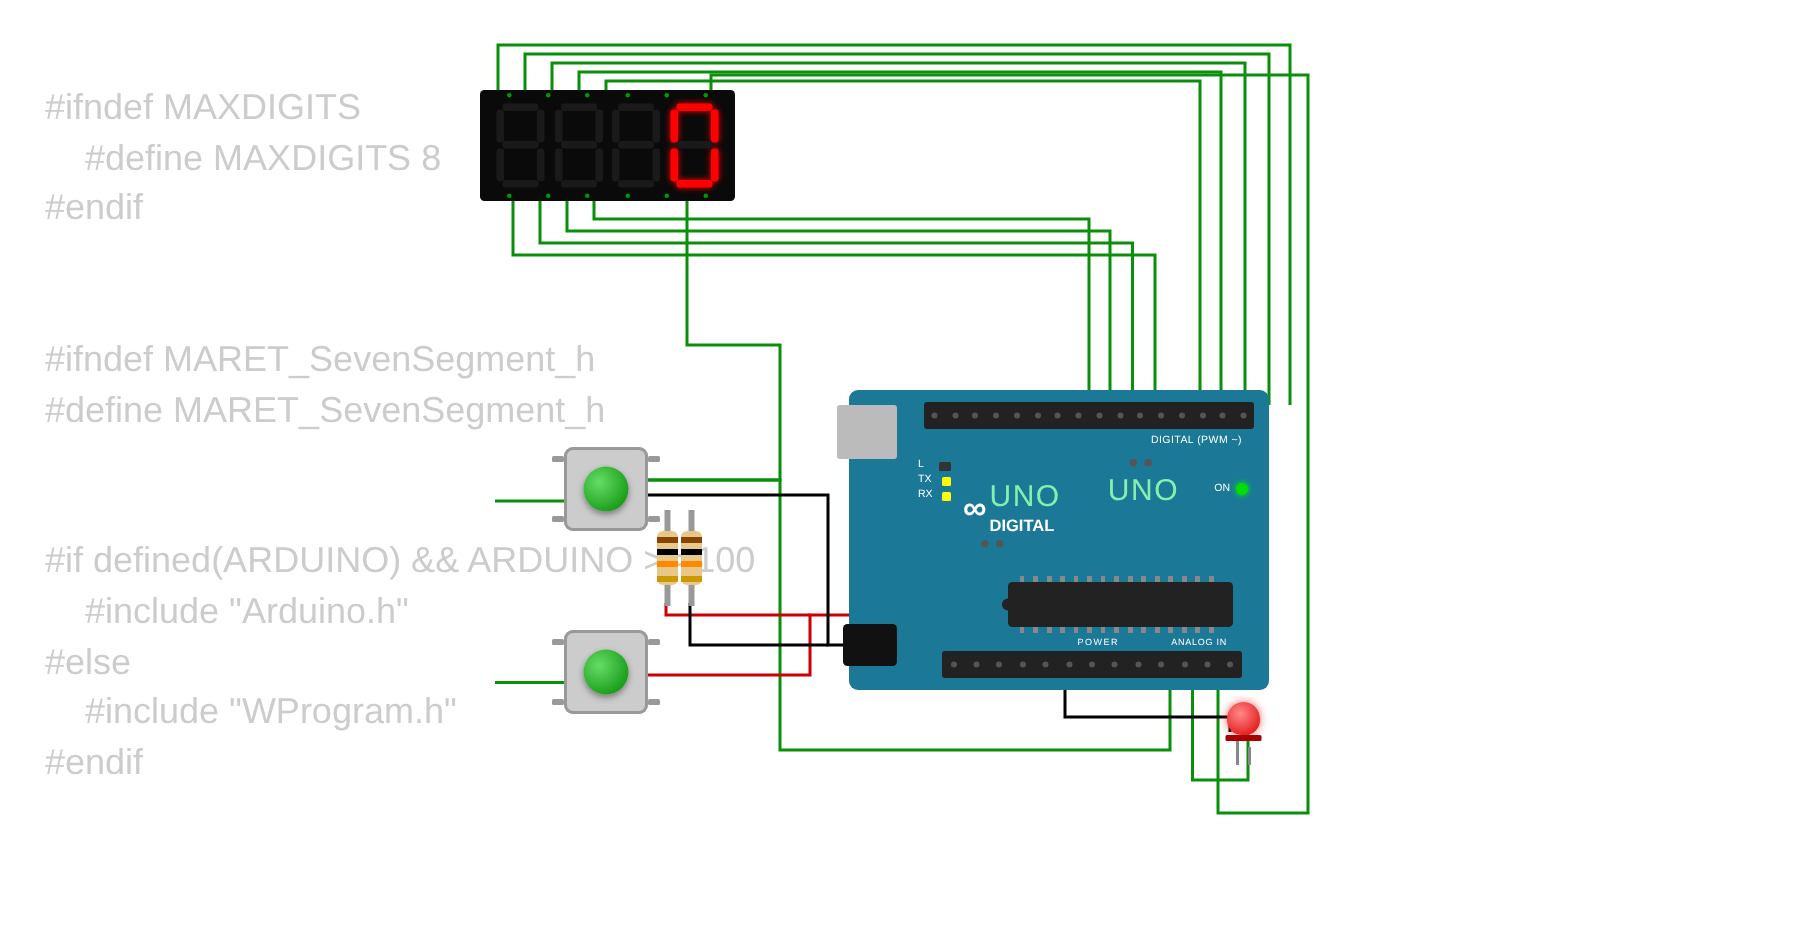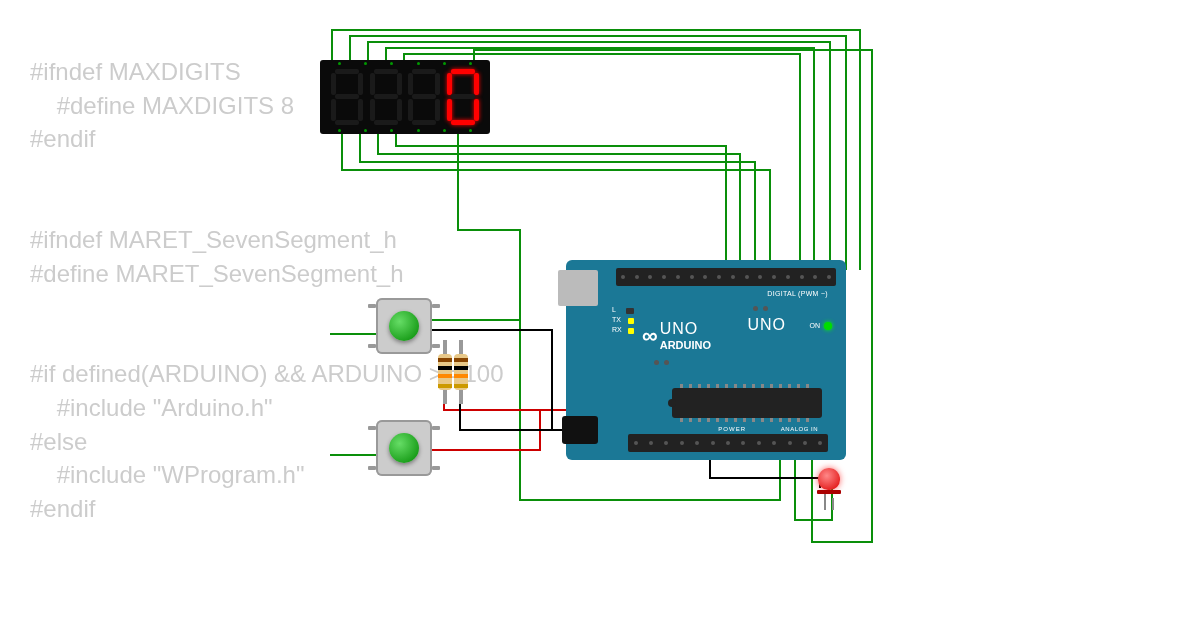--- a/index.html
+++ b/index.html
@@ -45,21 +45,21 @@
 .uno .reset{position:absolute;top:12px;left:62px;width:14px;height:14px;background:#8a1f1f;border-radius:50%;border:3px solid #ccc}
 .uno .logo{position:absolute;top:60px;left:76px;color:#fff;font-size:12px;font-weight:700;display:flex;align-items:center;gap:6px}
 .uno .logo .inf{font-size:22px;letter-spacing:-4px}
 .uno .logo .brand{font-size:11px}
 .uno .tx{position:absolute;top:56px;left:46px;font-size:7px;color:#fff}
 .uno .rx{position:absolute;top:66px;left:46px;font-size:7px;color:#fff}
 .uno .txled{position:absolute;top:58px;left:62px;width:6px;height:6px;background:#ff0;border-radius:1px}
 .uno .rxled{position:absolute;top:68px;left:62px;width:6px;height:6px;background:#ff0;border-radius:1px}
 .uno .onled{position:absolute;top:62px;right:14px;width:8px;height:8px;background:#0d0;border-radius:50%;box-shadow:0 0 4px #0f0}
 .uno .ontxt{position:absolute;top:62px;right:26px;font-size:7px;color:#fff}
-.uno .unotxt{position:absolute;top:56px;right:60px;font-size:16px;color:#ffffff;font-weight:400;letter-spacing:1px}
+.uno .unotxt{position:absolute;top:56px;right:60px;font-size:20px;color:#86efac;font-weight:400;letter-spacing:1px}
 .uno .digitallabel{position:absolute;top:30px;right:18px;font-size:7px;color:#fff;letter-spacing:0.3px}
 .uno .powerlabel{position:absolute;bottom:28px;right:100px;font-size:6px;color:#fff;letter-spacing:1px}
 .uno .analoglabel{position:absolute;bottom:28px;right:28px;font-size:6px;color:#fff;letter-spacing:0.5px}
 .uno .L{position:absolute;top:46px;left:46px;font-size:7px;color:#fff}
 .uno .Lled{position:absolute;top:48px;left:60px;width:8px;height:6px;background:#333;border-radius:1px}
 .uno .smd{position:absolute;width:5px;height:5px;background:#555;border-radius:50%}
 
 
 .btn{position:absolute;width:56px;height:56px;background:#ccc;border-radius:6px;display:flex;align-items:center;justify-content:center;box-shadow:inset 0 0 0 2px #999}
 .btn .cap{width:30px;height:30px;background:radial-gradient(circle at 35% 35%,#6d6,#080);border-radius:50%;box-shadow:0 2px 4px rgba(0,0,0,.4)}
@@ -273,21 +273,21 @@
   <div class="L">L</div>
   <div class="Lled"></div>
   <div class="tx">TX</div>
   <div class="rx">RX</div>
   <div class="txled"></div>
   <div class="rxled"></div>
   <div class="logo">
     <span class="inf">∞</span>
     <span>
       <div class="unotxt" style="position:static;display:inline">UNO</div><br>
-      <span class="brand">ARDUINO</span>
+      <span class="brand">DIGITAL</span>
     </span>
   </div>
   <div class="unotxt">UNO</div>
   <div class="onled"></div>
   <div class="ontxt">ON</div>
   <div class="digitallabel">DIGITAL (PWM ~)</div>
   <div class="powerlabel">POWER</div>
   <div class="analoglabel">ANALOG IN</div>
   <div class="smd" style="top:46px;right:78px"></div>
   <div class="smd" style="top:46px;right:88px"></div>

